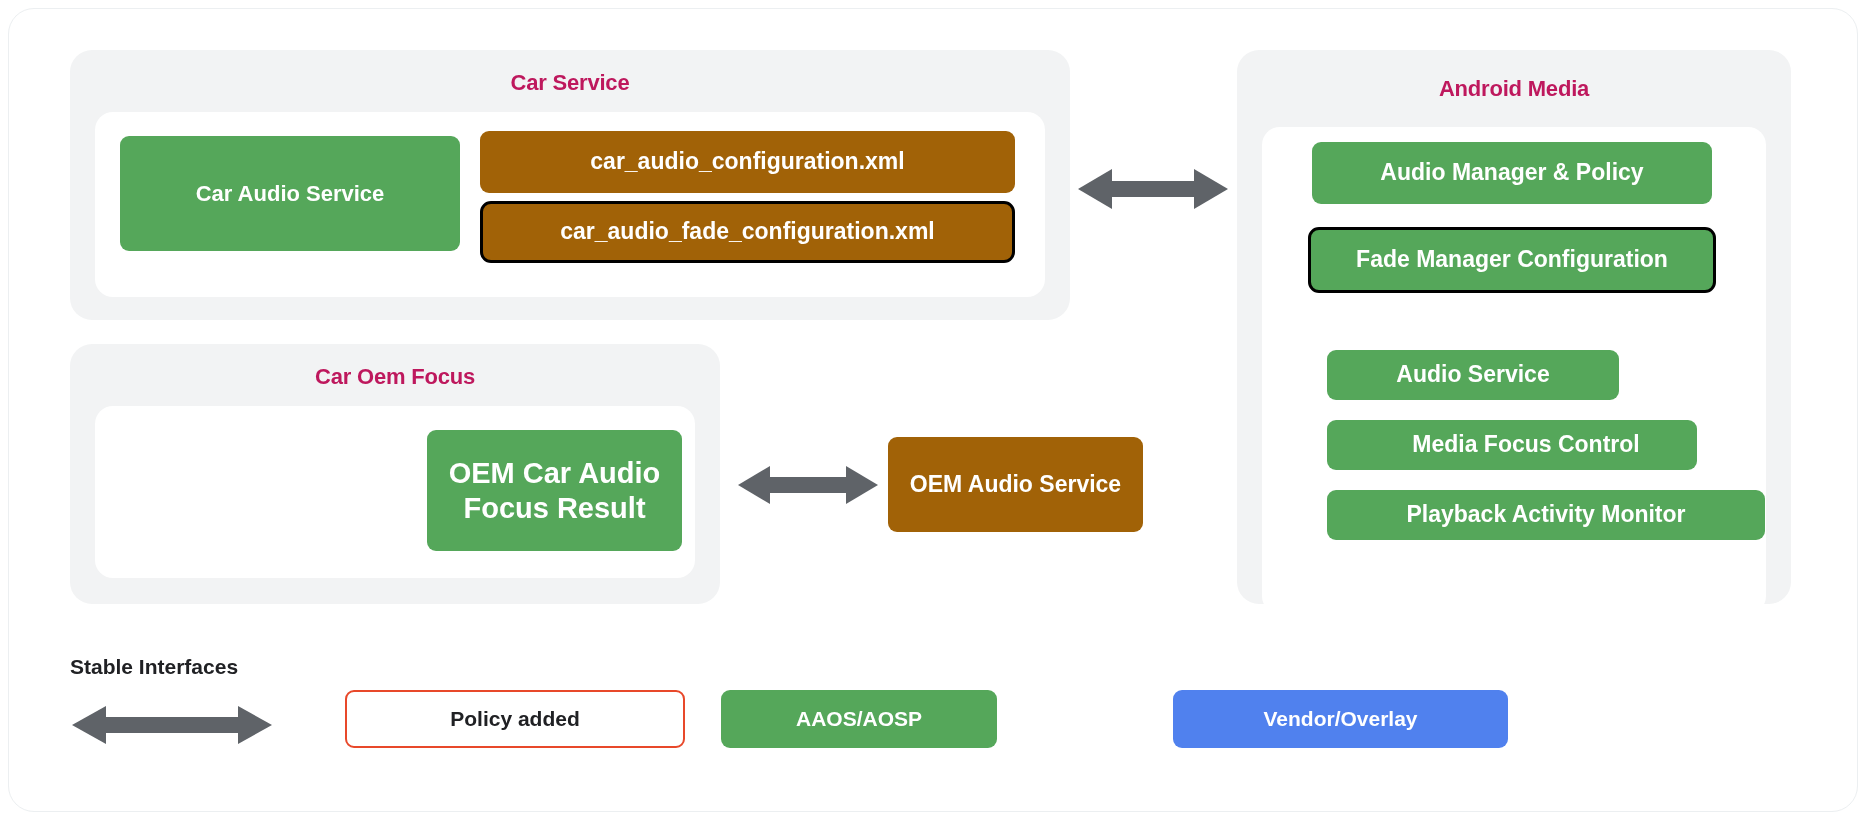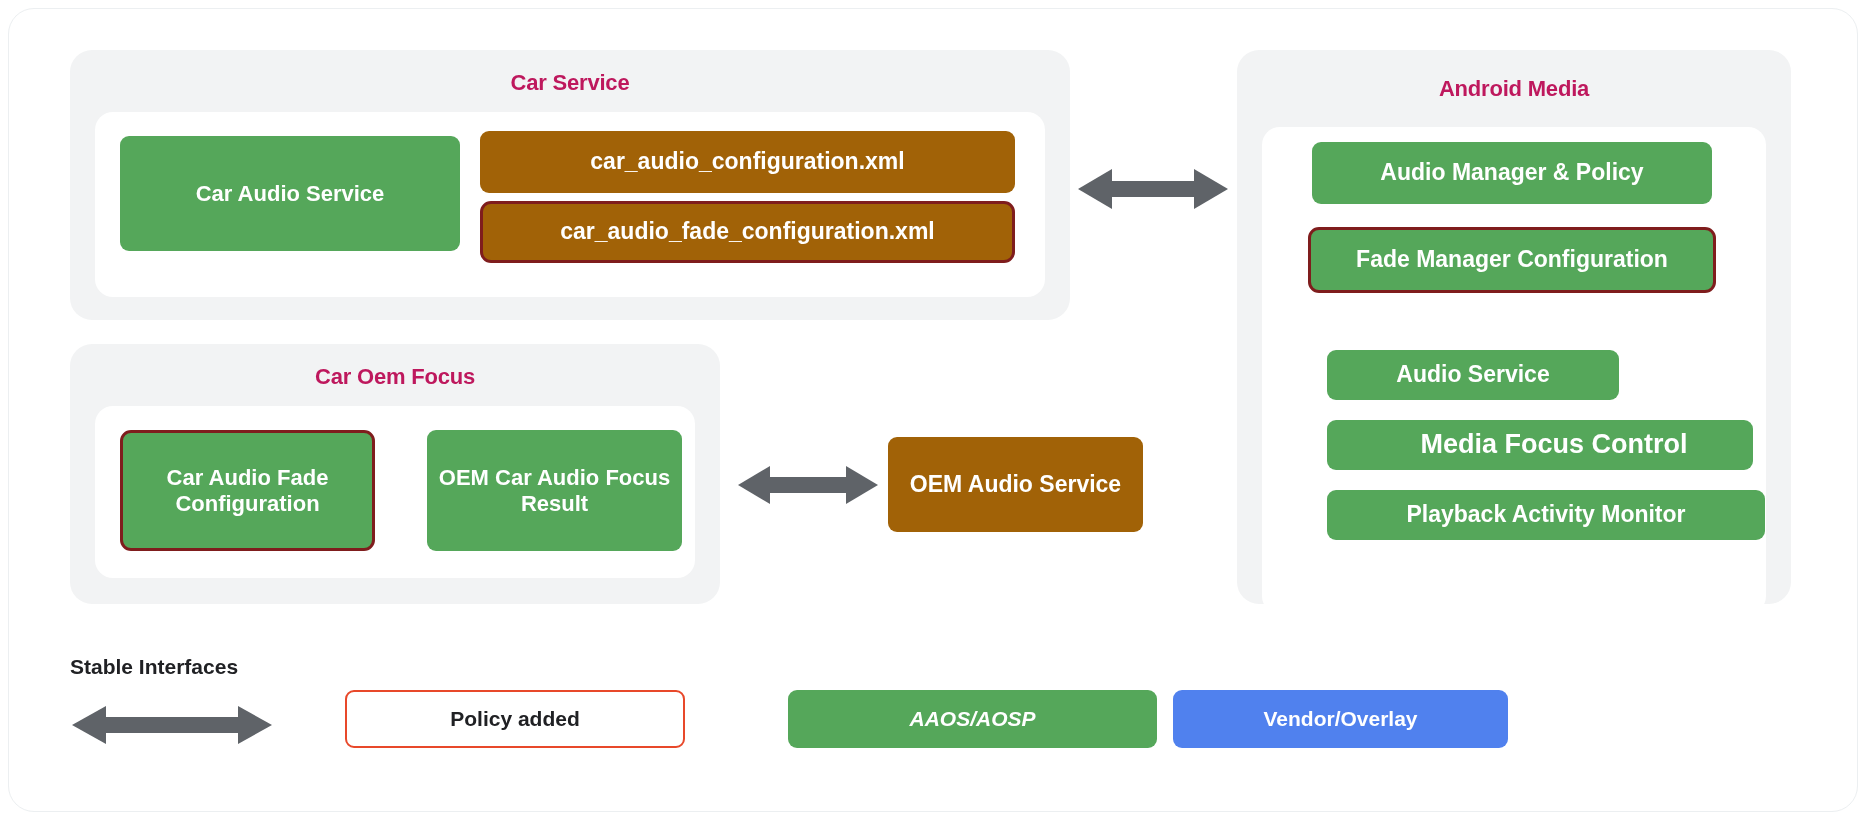--- a/index.html
+++ b/index.html
@@ -61,21 +61,21 @@
     text-align: center;
     border-radius: 9px;
     color: #ffffff;
     font-weight: bold;
     line-height: 1.18;
     padding: 4px 8px;
   }
   .node.green { background: #55a75a; }
   .node.blue  { background: #a16207; }
   .node.highlight {
-    border: 3px solid #7f1d1d;
+    border: 3px solid #000000;
     border-radius: 11px;
   }
 
   
   .arrow {
     position: absolute;
   }
 
   
   .legend-label {
@@ -119,37 +119,36 @@
     <div class="node blue" style="left:410px; top:81px; width:535px; height:62px; font-size:23px;">car_audio_configuration.xml</div>
 
     <div class="node blue highlight" style="left:410px; top:151px; width:535px; height:62px; font-size:23px;">car_audio_fade_configuration.xml</div>
   </div>
 
   <div class="group" style="left:70px; top:344px; width:650px; height:260px;">
     <div class="group-title" style="top:20px;">Car Oem Focus</div>
 
     <div class="inner-card" style="left:25px; top:62px; width:600px; height:172px;"></div>
 
-    <div class="node green highlight" style="left:50px; top:86px; width:255px; height:121px; font-size:22px;">Car Audio Fade Configuration</div>
 
-    <div class="node green" style="left:357px; top:86px; width:255px; height:121px; font-size:22px;">OEM Car Audio Focus Result</div>
+    <div class="node green" style="left:357px; top:86px; width:255px; height:121px; font-size:29px;">OEM Car Audio Focus Result</div>
   </div>
 
   <div class="group" style="left:1237px; top:50px; width:554px; height:554px;">
     <div class="group-title" style="top:26px;">Android Media</div>
 
     <div class="inner-card" style="left:25px; top:77px; width:504px; height:487px;"></div>
 
     <div class="node green" style="left:75px; top:92px; width:400px; height:62px; font-size:23px;">Audio Manager &amp; Policy</div>
 
     <div class="node green highlight" style="left:71px; top:177px; width:408px; height:66px; font-size:23px;">Fade Manager Configuration</div>
 
     <div class="node green" style="left:90px; top:300px; width:292px; height:50px; font-size:23px;">Audio Service</div>
 
-    <div class="node green" style="left:90px; top:370px; width:426px; height:50px; font-size:27px;padding-left:36px;">Media Focus Control</div>
+    <div class="node green" style="left:90px; top:370px; width:370px; height:50px; font-size:23px;padding-left:36px;">Media Focus Control</div>
 
     <div class="node green" style="left:90px; top:440px; width:438px; height:50px; font-size:23px;">Playback Activity Monitor</div>
   </div>
 
   <div class="node blue" style="left:888px; top:437px; width:255px; height:95px; font-size:23px;">OEM Audio Service</div>
 
   <svg class="arrow" style="left:1078px; top:165px;" width="150" height="48" viewBox="0 0 150 48">
     <g fill="#5f6368">
       <polygon points="0,24 34,4 34,44"></polygon>
       <polygon points="150,24 116,4 116,44"></polygon>
@@ -170,16 +169,16 @@
   <svg class="arrow" style="left:72px; top:703px;" width="200" height="44" viewBox="0 0 200 44">
     <g fill="#5f6368">
       <polygon points="0,22 34,3 34,41"></polygon>
       <polygon points="200,22 166,3 166,41"></polygon>
       <rect x="30" y="14" width="140" height="16"></rect>
     </g>
   </svg>
 
   <div class="legend-box outlined" style="left:345px; top:690px; width:340px;">Policy added</div>
 
-  <div class="legend-box green" style="left:788px; top:690px; width:369px;font-style:italic;">AAOS/AOSP</div>
+  <div class="legend-box green" style="left:721px; top:690px; width:276px;">AAOS/AOSP</div>
 
   <div class="legend-box blue" style="left:1173px; top:690px; width:335px;">Vendor/Overlay</div>
 </div>
 
 </body></html>

